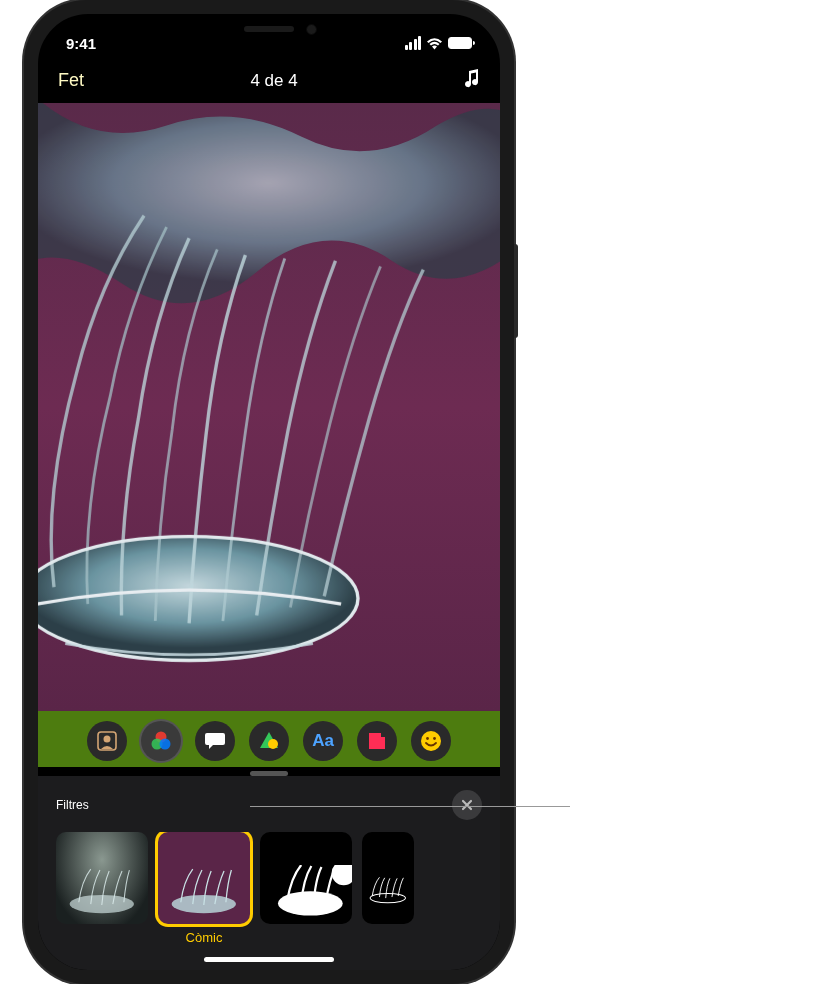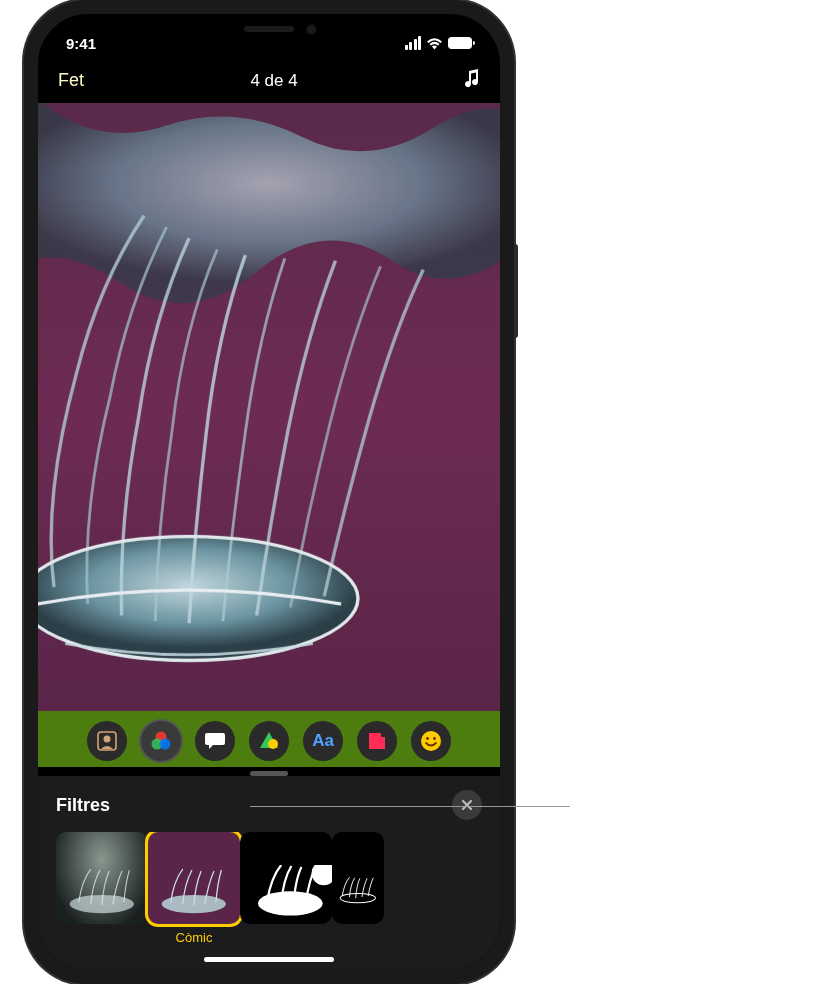--- a/index.html
+++ b/index.html
@@ -155,36 +155,36 @@
       background: #1c1c1e;
       padding: 10px 0 24px;
     }
     .filters-header {
       display: flex;
       justify-content: space-between;
       align-items: center;
       padding: 4px 18px 12px;
       color: #fff;
     }
-    .filters-title { font-size: 18px; font-weight: 700; }
+    .filters-title { font-size: 12px; font-weight: 400; }
     .close-btn {
       width: 30px;
       height: 30px;
       border-radius: 50%;
       background: #3a3a3c;
       display: flex;
       align-items: center;
       justify-content: center;
       color: #aaa;
       font-size: 15px;
       font-weight: 500;
     }
     .filter-thumbs {
       display: flex;
-      gap: 0;
+      gap: 10px;
       padding: 0 18px;
       overflow: hidden;
     }
     .filter-item { display: flex; flex-direction: column; align-items: center; gap: 6px; }
     .thumb {
       width: 92px;
       height: 92px;
       border-radius: 10px;
       background: #000;
       position: relative;

